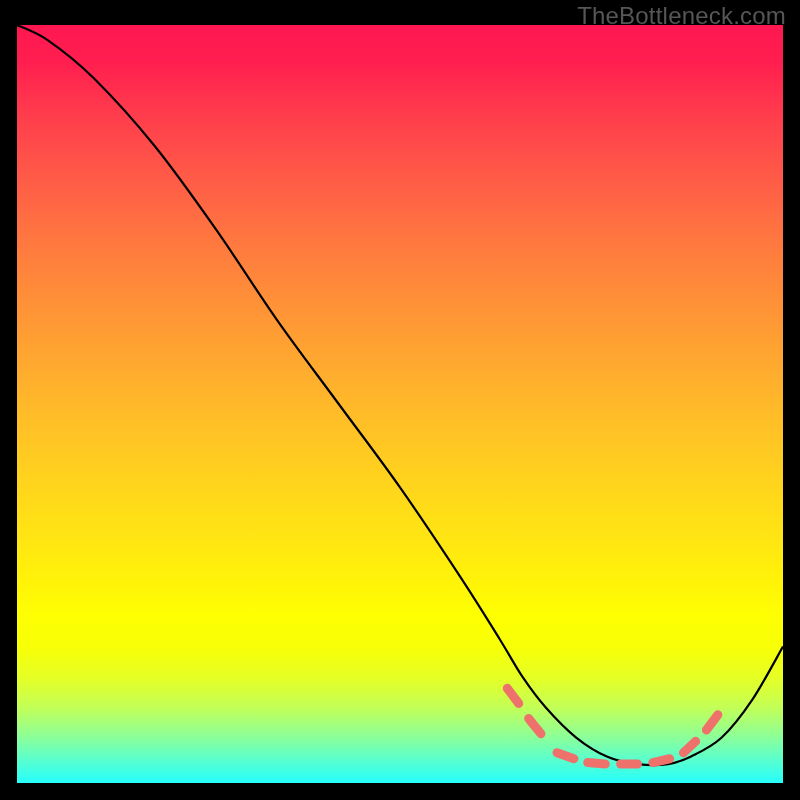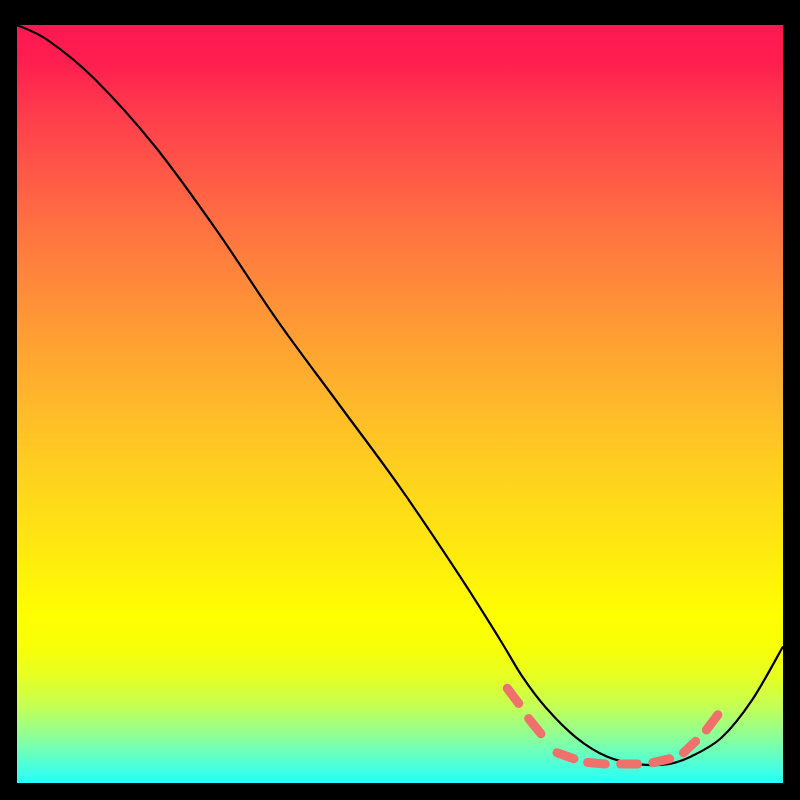--- a/index.html
+++ b/index.html
@@ -76,13 +76,14 @@
           <line x1="511.68799999999993" y1="693.5699999999999" x2="523.9440000000001" y2="708.73" stroke="#ef716b" stroke-width="9"></line>
           <line x1="540.03" y1="727.68" x2="556.882" y2="733.744" stroke="#ef716b" stroke-width="9"></line>
           <line x1="570.67" y1="737.534" x2="588.288" y2="739.05" stroke="#ef716b" stroke-width="9"></line>
           <line x1="603.608" y1="739.05" x2="620.46" y2="739.05" stroke="#ef716b" stroke-width="9"></line>
           <line x1="635.78" y1="737.534" x2="652.632" y2="733.744" stroke="#ef716b" stroke-width="9"></line>
           <line x1="666.42" y1="727.68" x2="678.6759999999999" y2="716.31" stroke="#ef716b" stroke-width="9"></line>
           <line x1="689.4" y1="704.94" x2="700.89" y2="689.78" stroke="#ef716b" stroke-width="9"></line>
         </g>
     </svg>
   </div>
+  <div class="watermark">TheBottleneck.com</div>
 </div>
 
 </body></html>

